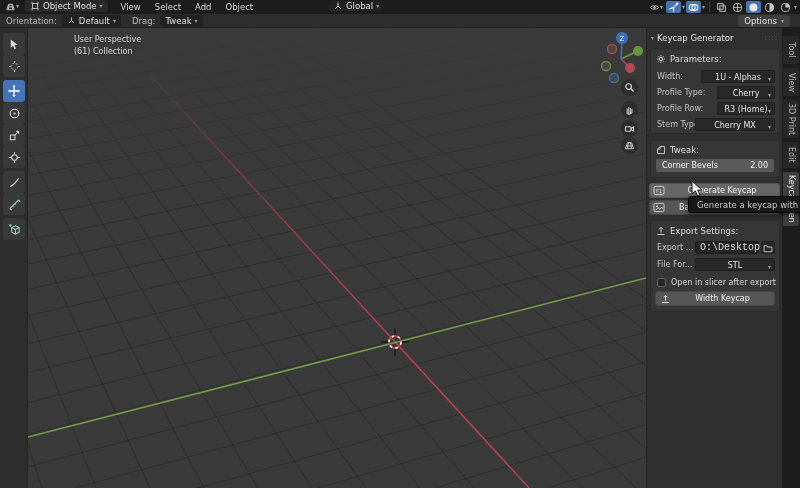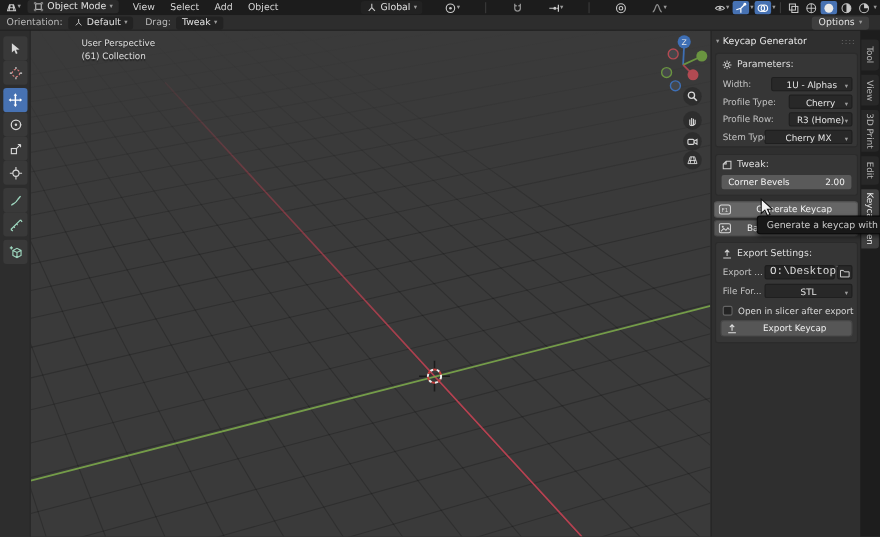--- a/index.html
+++ b/index.html
@@ -14,21 +14,21 @@
         border-bottom:1px solid #1f1f1f;display:flex;align-items:center;padding:0 6px;gap:5px;}
   .menu{padding:0 7px;line-height:14px;color:#d6d6d6;}
   .chip{display:inline-flex;align-items:center;gap:3px;background:#2a2a2a;border-radius:3px;
         height:12px;padding:0 5px;color:#e0e0e0;}
   .chip.dark{background:#222;}
   .chev{font-size:6px;color:#9b9b9b;line-height:1;}
   .hsep{width:1px;height:10px;background:#3a3a3a;margin:0 3px;}
   .icbtn{display:inline-flex;align-items:center;justify-content:center;height:12px;padding:0 2px;border-radius:2px;}
   .icbtn.on{background:#4772b3;}
   .lblmuted{color:#b9b9b9;}
-  .mid{position:absolute;left:328px;top:1px;height:12px;display:flex;align-items:center;gap:18px;}
+  .mid{position:absolute;left:328px;top:1px;height:12px;display:flex;align-items:center;gap:18px;flex-direction:column;}
   .rt{position:absolute;right:3px;top:1px;height:12px;display:flex;align-items:center;gap:1px;}
   .options-chip{margin-left:auto;background:#3f3f3f;height:12px;border-radius:3px;display:inline-flex;
         align-items:center;gap:4px;padding:0 6px;margin-right:4px;color:#e3e3e3;}
 
   
   .toolbar{position:absolute;left:0;top:28px;width:28px;height:460px;background:#2d2d2d;border-right:1px solid #252525;}
   .tool{position:absolute;left:3px;width:22px;height:22px;border-radius:3px;background:#393939;
         display:flex;align-items:center;justify-content:center;}
   .tool.active{background:#4772b3;}
 
@@ -470,21 +470,21 @@
         <span class="chev">▾</span>
       </div>
       <div class="prow" style="top:55px;left:6px;gap:5px">
         <span class="cbx"></span>
         <span style="font-size:8px;color:#d8d8d8">Open in slicer after export</span>
       </div>
       <div class="pbtn" style="top:70px;left:4px;right:4px">
         <svg width="11" height="10" viewBox="0 0 12 12" style="margin-left:4px">
           <path d="M6,8 V1.8 M3.6,4 L6,1.6 L8.4,4 M1.8,10.2 H10.2" fill="none" stroke="#e0e0e0" stroke-width="1.2"></path>
         </svg>
-        <span class="ctr">Export Keycap</span>
+        <span class="ctr">Width Keycap</span>
       </div>
     </div>
   </div>
 
   <div class="tabstrip">
     <div class="vtab" style="top:8px;height:28px">Tool</div>
     <div class="vtab" style="top:40px;height:28px">View</div>
     <div class="vtab" style="top:72px;height:38px">3D Print</div>
     <div class="vtab" style="top:114px;height:26px">Edit</div>
     <div class="vtab active" style="top:144px;height:54px">Keycap Gen</div>

